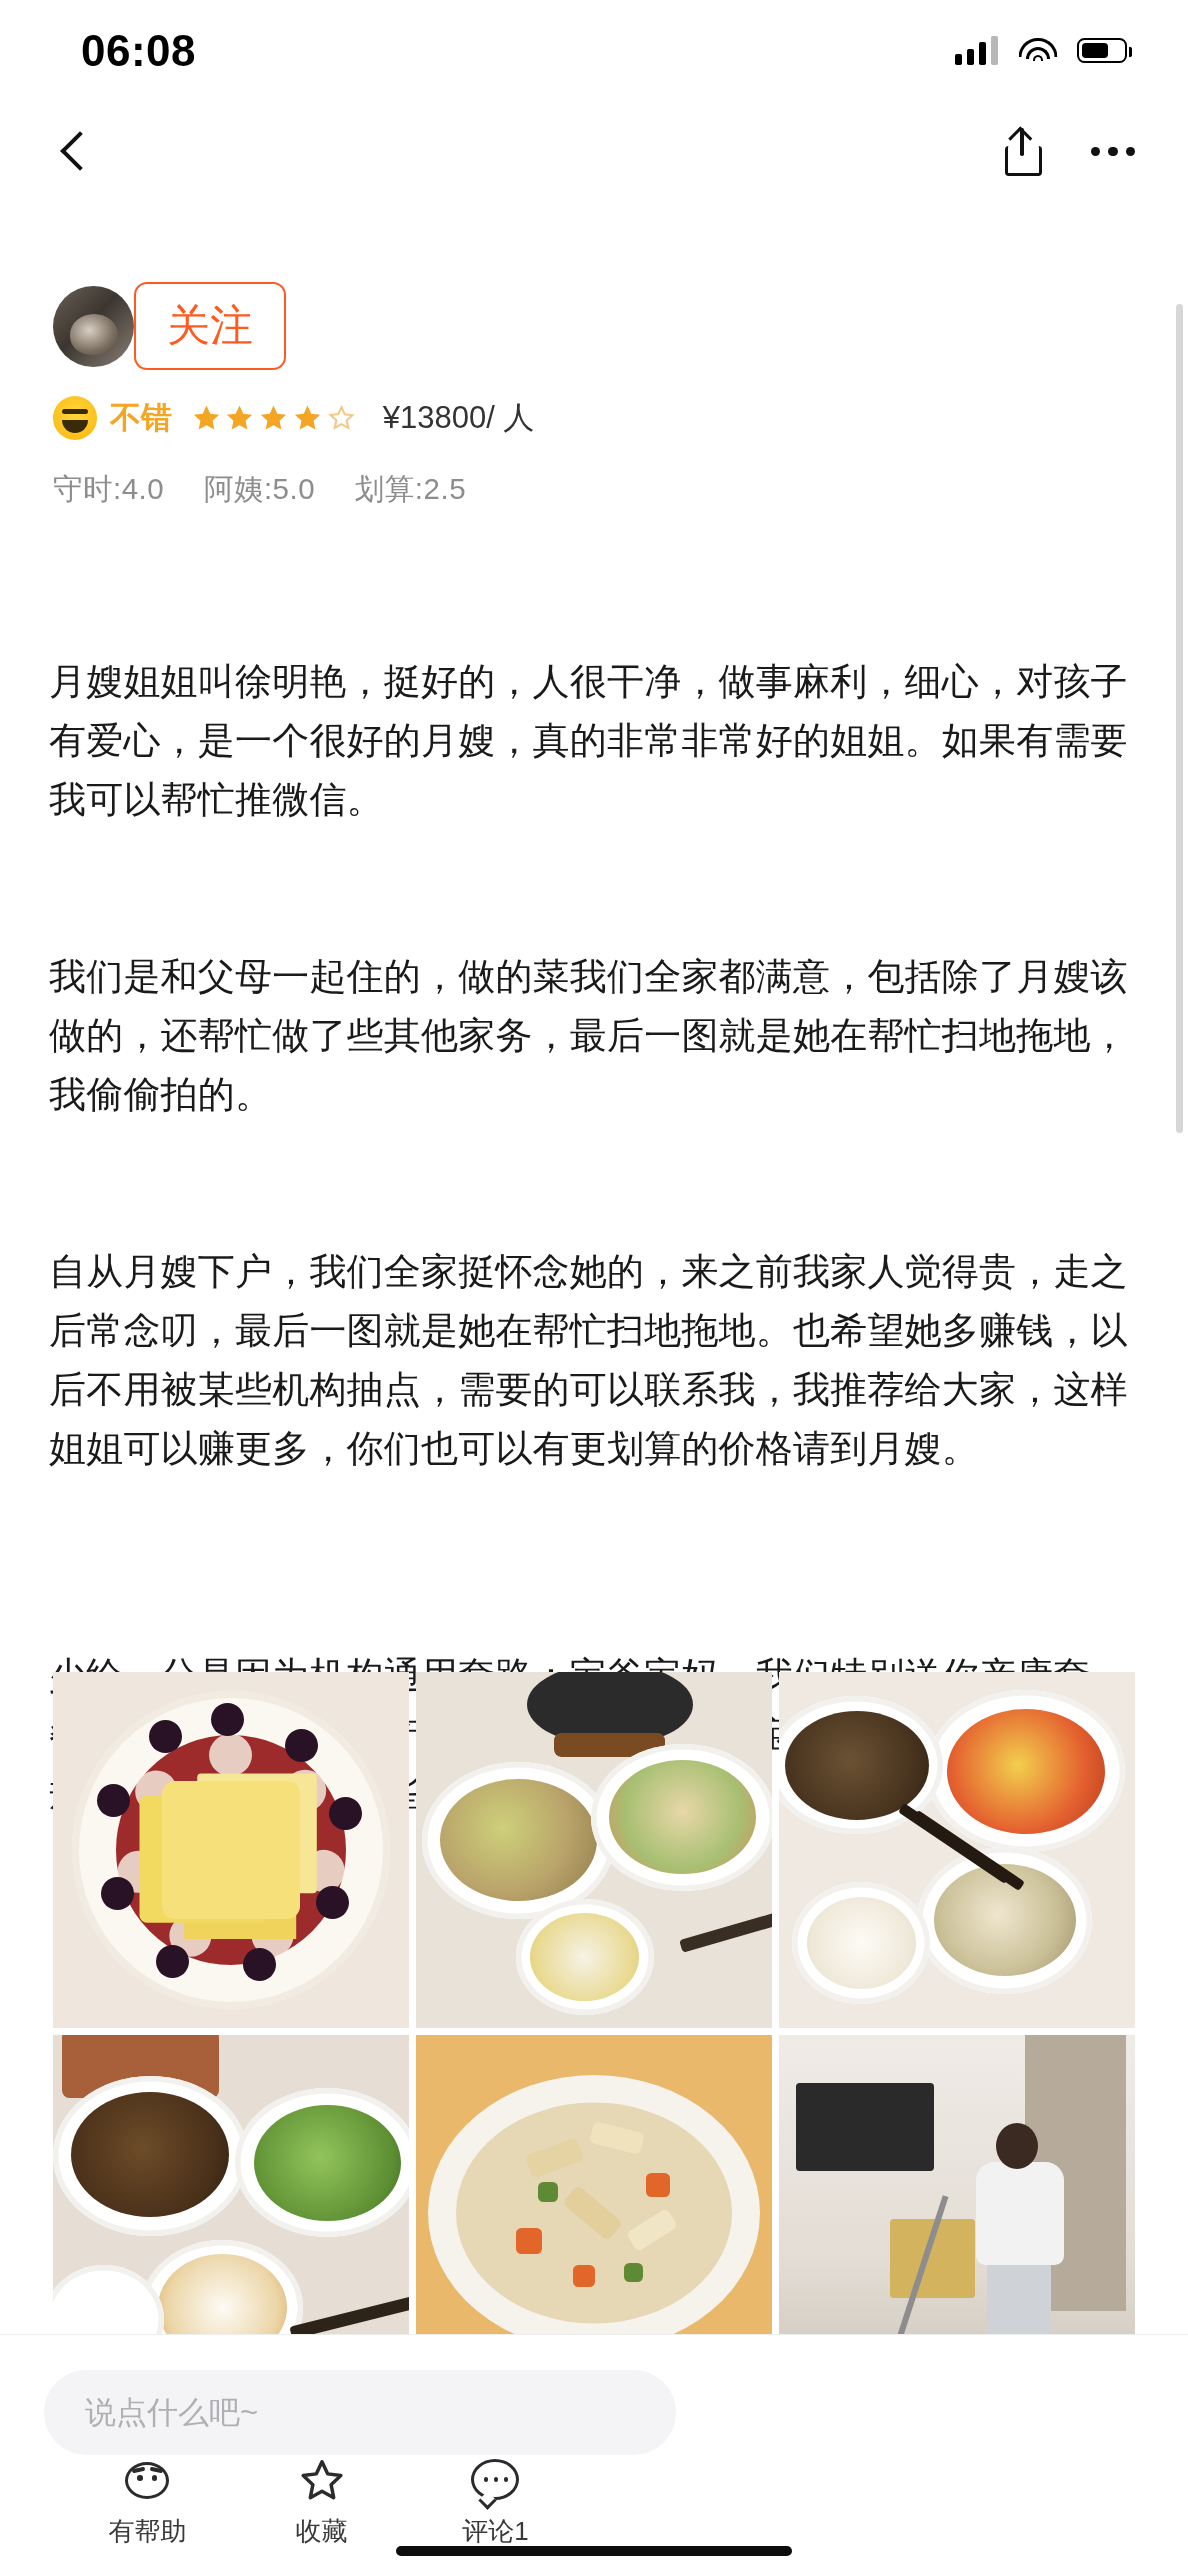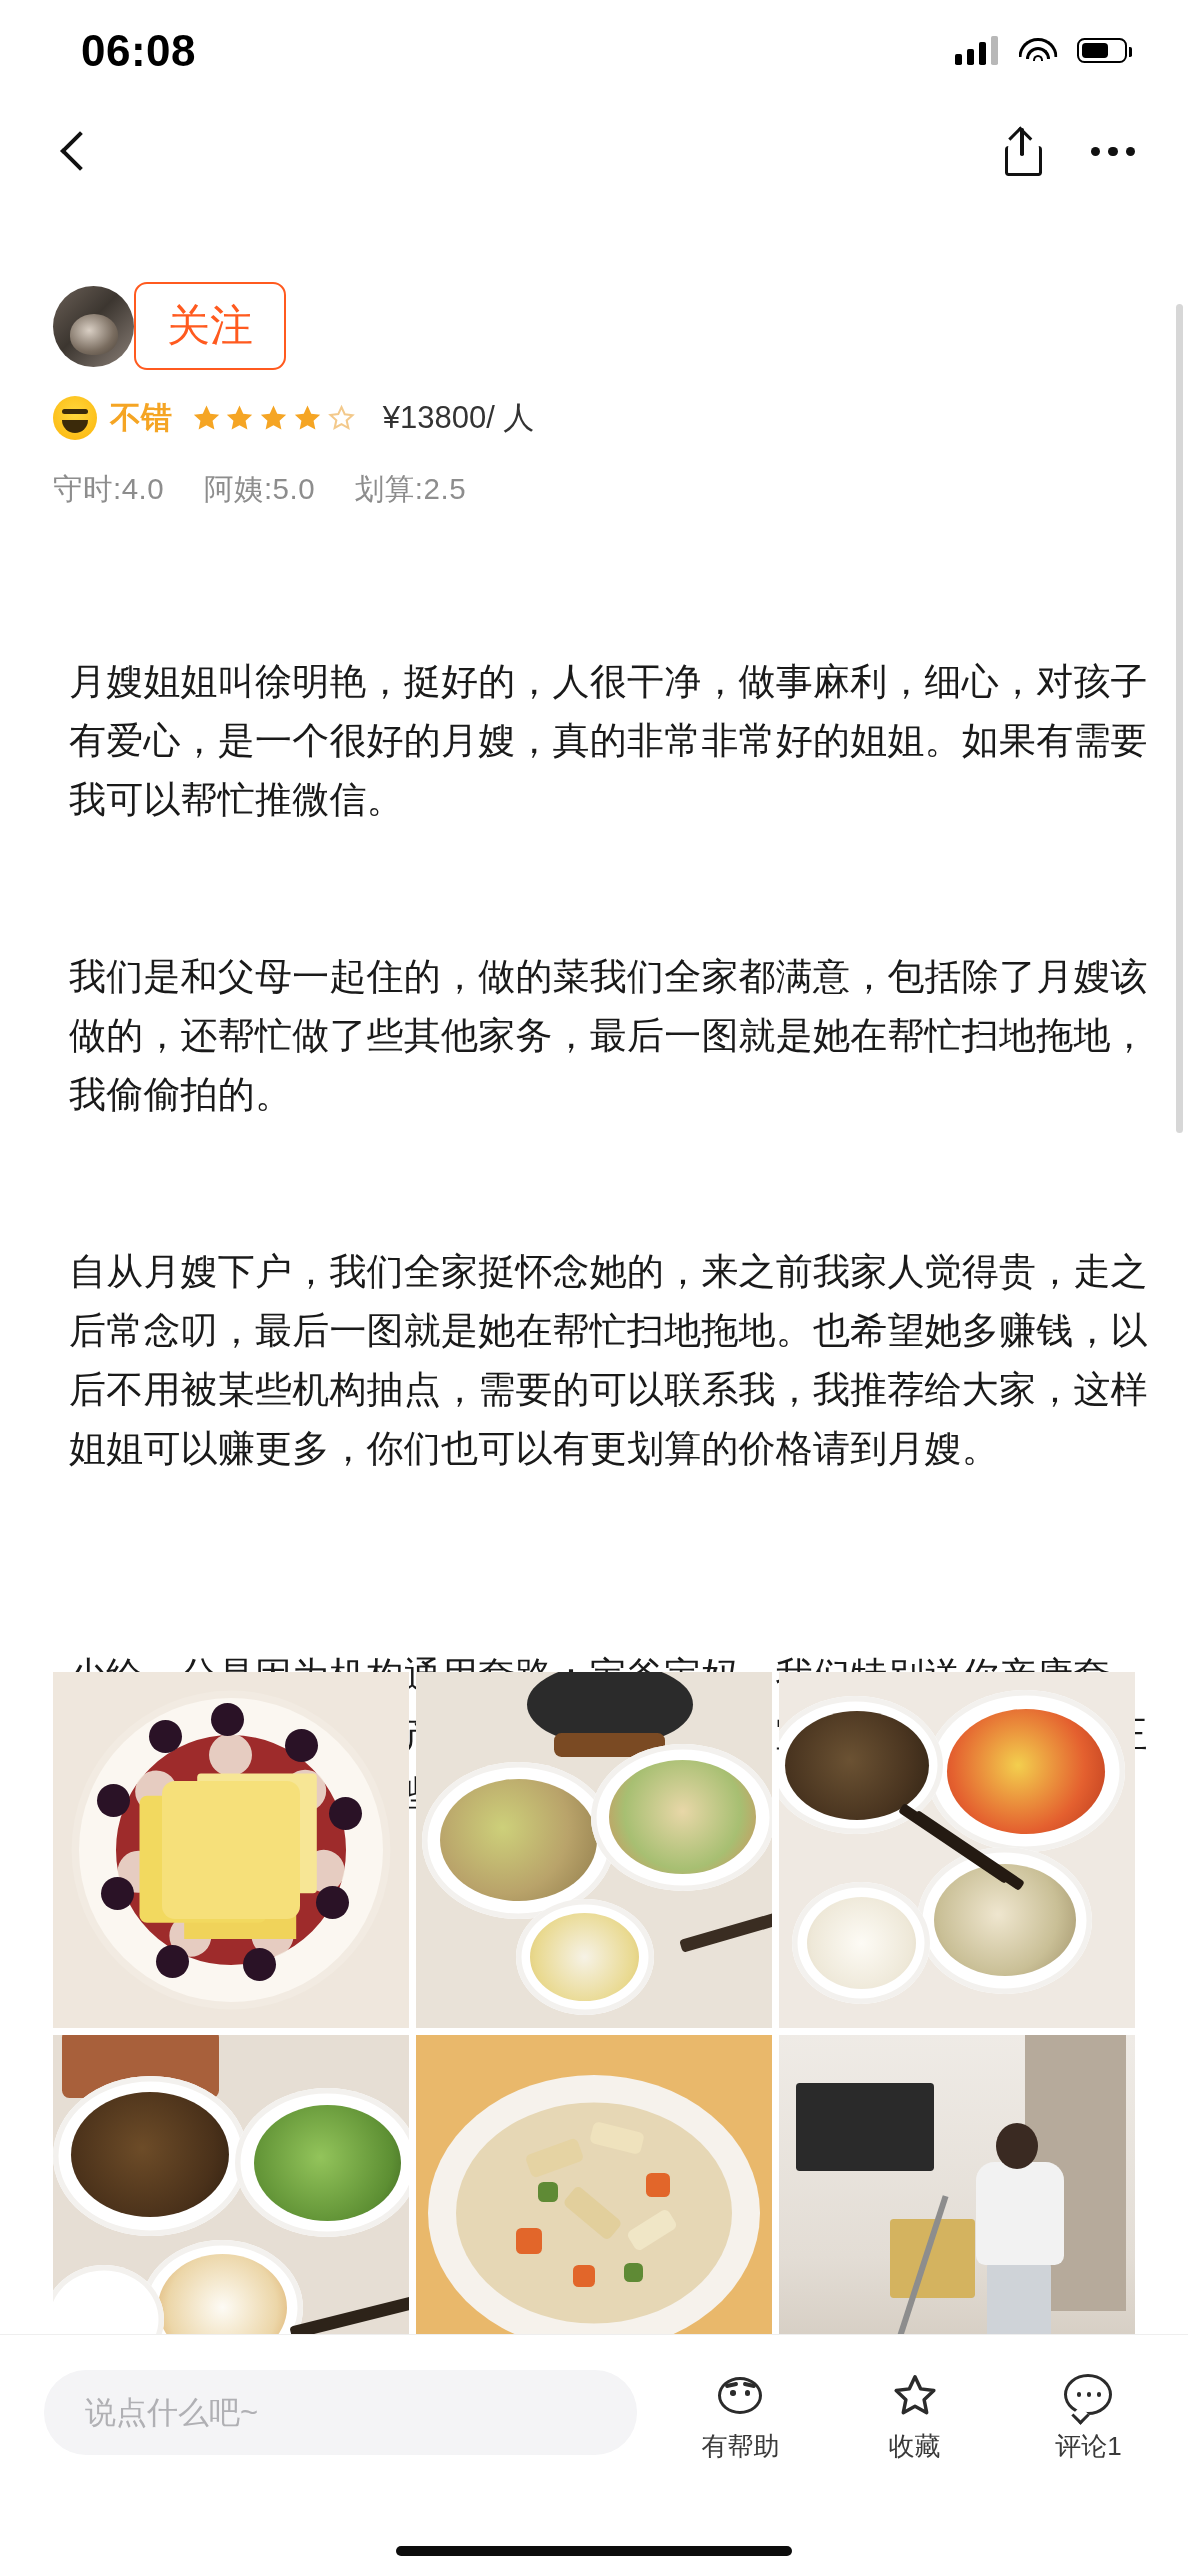--- a/index.html
+++ b/index.html
@@ -109,21 +109,21 @@
 
   
   .sub-scores {
     position:absolute; top:470px; left:53px; width:1082px;
     font-size:29.5px; color:#8d8d8d; letter-spacing:0.5px;
   }
   .sub-scores span { margin-right:31px; }
 
   
   .body-text {
-    position:absolute; top:534px; left:69px; width:1087px;
+    position:absolute; top:534px; left:49px; width:1087px;
     font-size:37px; line-height:59px; color:#1a1a1a;
     letter-spacing:0.2px; white-space:pre-wrap;
   }
   .body-text p { margin:0; }
   .body-text p.gap { margin-top:50px; }
 
   
   .photo-grid {
     position:absolute; top:1672px; left:53px; width:1082px;
     display:grid; grid-template-columns:repeat(3,1fr); grid-gap:7.4px;
@@ -162,21 +162,21 @@
   .p6 .cab { position:absolute; left:111px; top:184px; width:85px; height:79px; background:#d4b35f; border-radius:3.7px; }
   .p6 .person-head { position:absolute; left:217px; top:88px; width:42px; height:46px; border-radius:50%; background:#3a2a22; }
   .p6 .person-body { position:absolute; left:197px; top:127px; width:88px; height:103px; border-radius:18.4px 18.4px 9.2px 9.2px; background:#f2f2f2; }
   .p6 .person-legs { position:absolute; left:208px; top:225px; width:64px; height:85px; background:#cfd3d8; border-radius:7.4px; }
   .p6 .mop { position:absolute; left:138px; top:157px; width:5.5px; height:166px; background:#8d8d8d; transform:rotate(18deg); }
 
   
   .bottom-bar {
     position:absolute; left:0; bottom:0; width:100%; height:242px;
     background:#ffffff; border-top:0.9px solid #eeeeee;
-    display:flex; align-items:flex-start; padding:35px 44px 0 44px;
+    display:flex; align-items:flex-start; padding:35px 44px 0 44px;flex-direction:column;
   }
   .comment-input {
     width:632px; height:85px; border-radius:42px; background:#f4f4f6;
     display:flex; align-items:center; padding:0 41px;
     font-size:31px; color:#b0b0b4;
   }
   .bar-actions { display:flex; align-items:flex-start; gap:63px; margin-left:48px; }
   .bar-item { display:flex; flex-direction:column; align-items:center; width:111px; }
   .bar-item .lbl { font-size:26px; color:#3a3a3a; margin-top:7.4px; }
   .ico { width:52px; height:52px; position:relative; }

